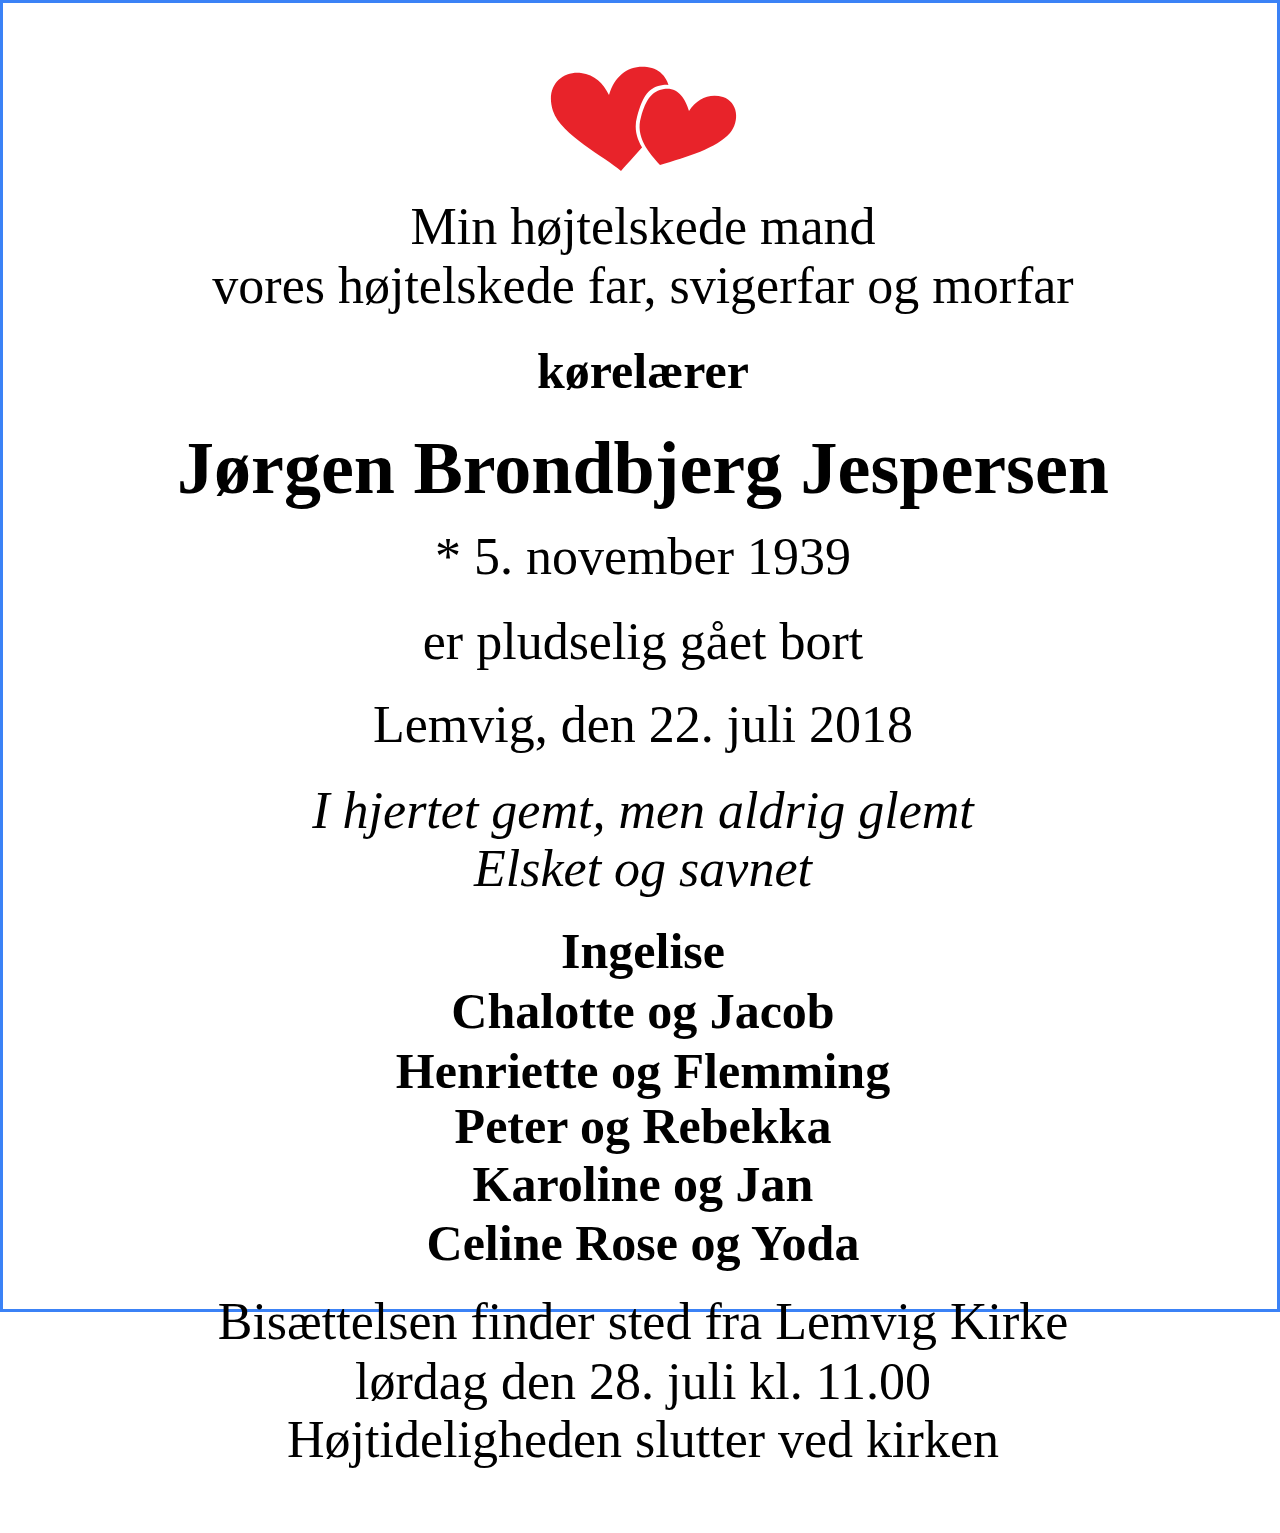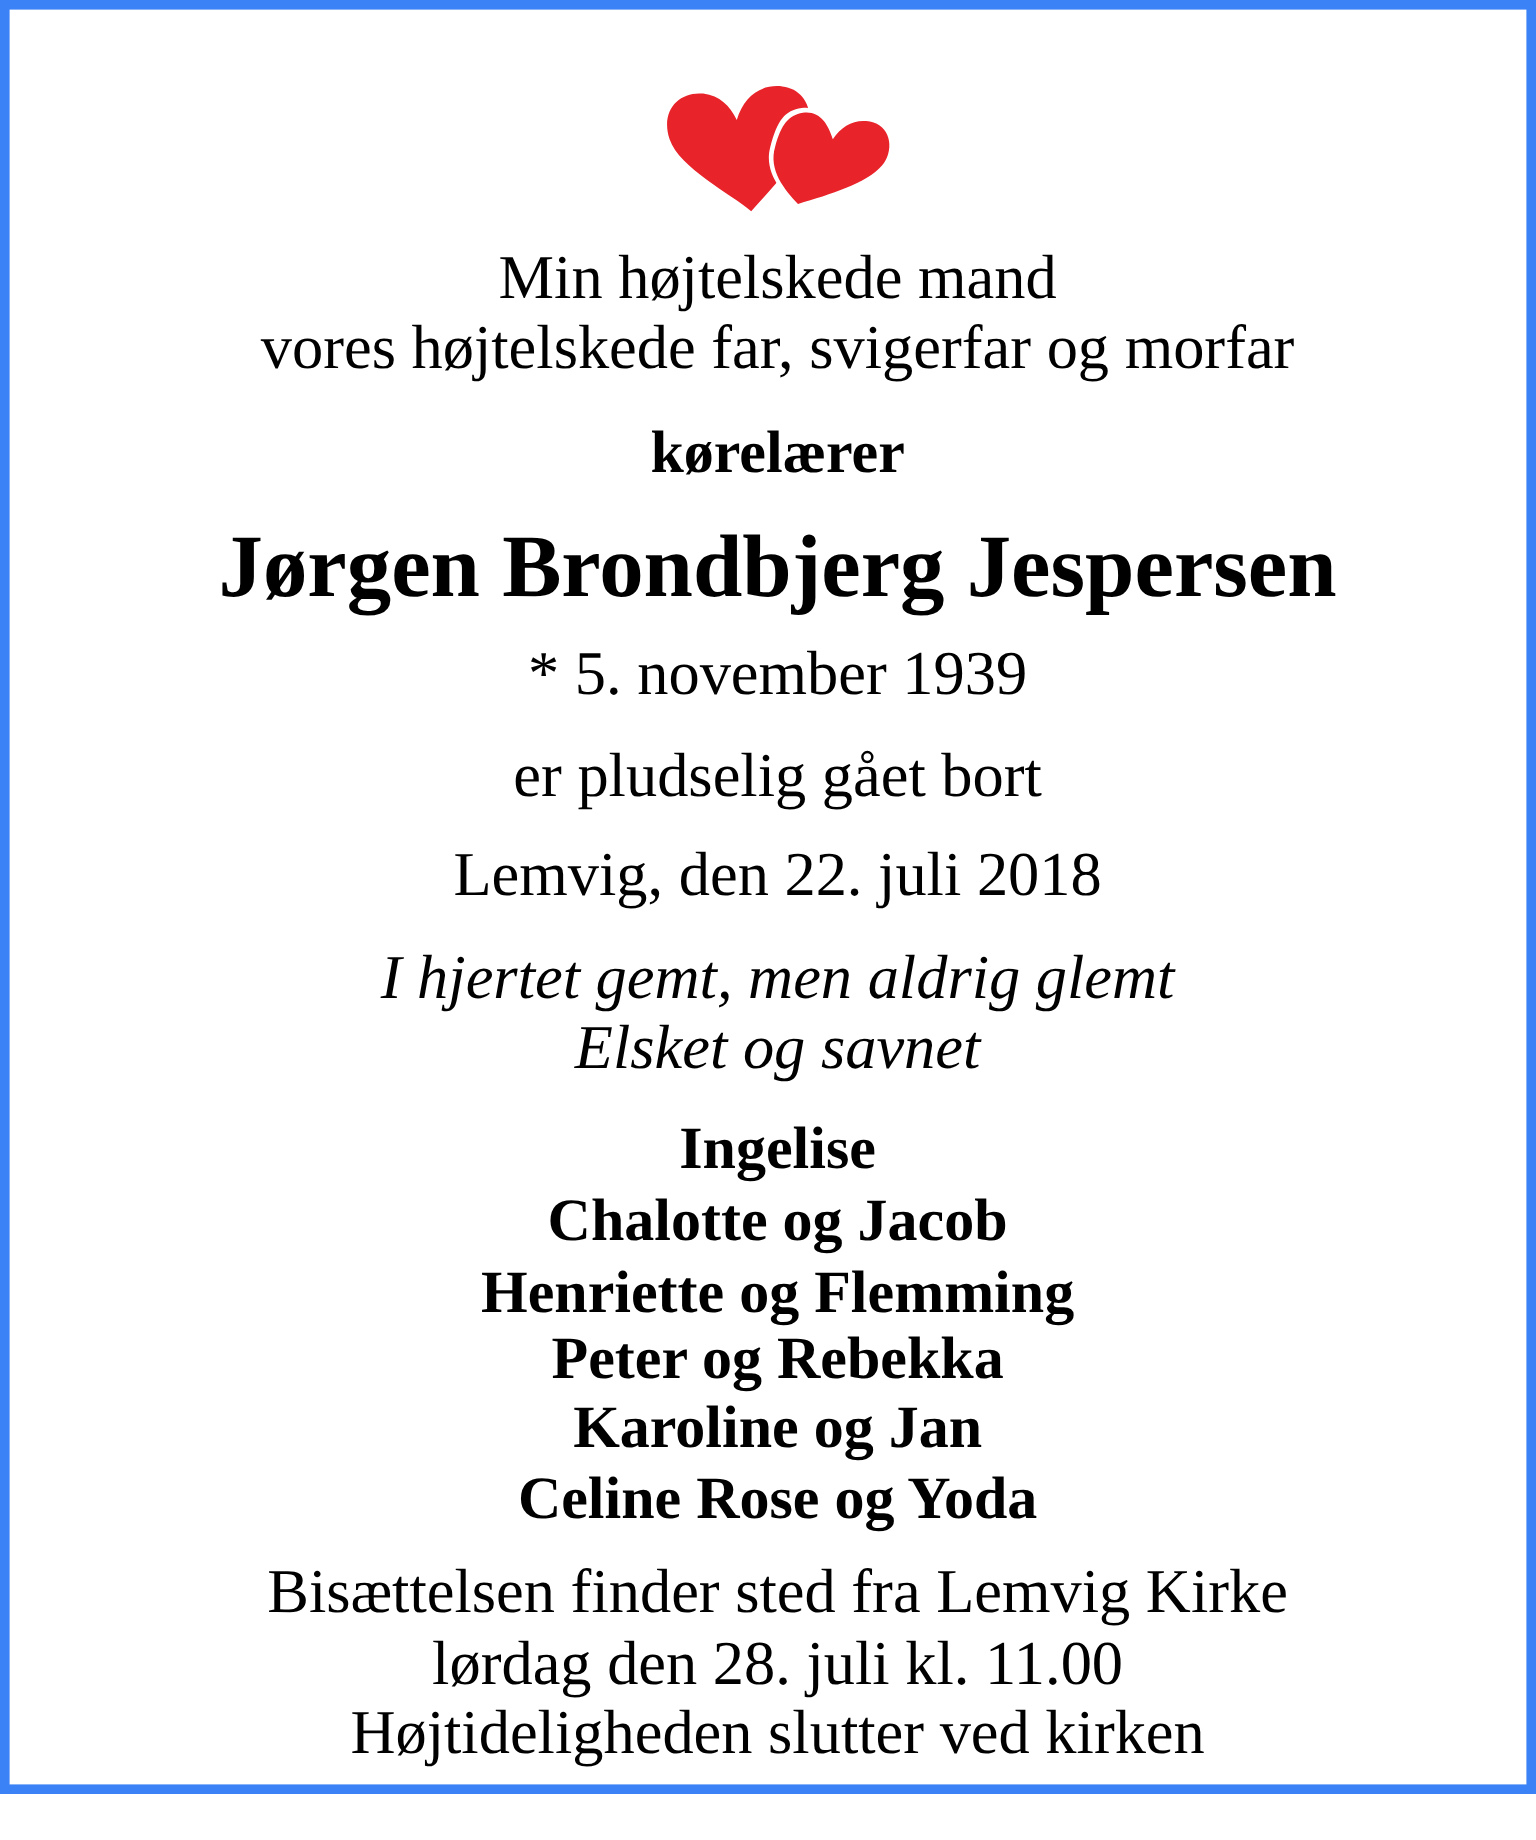--- a/index.html
+++ b/index.html
@@ -1,19 +1,19 @@
 <!DOCTYPE html>
 <html><head>
 <meta charset="utf-8">
 <style>
   html, body { margin: 0; padding: 0; background: #ffffff; }
   body { width: 1280px; height: 1533px; position: relative; overflow: hidden; }
   .frame {
-    position: absolute; left: 0; top: 0; width: 1280px; height: 1495px;
-    box-sizing: border-box; border: 8px solid #3b82f6; background: #ffffff;
+    position: absolute; left: 0; top: 0; width: 1280px; height: 1312px;
+    box-sizing: border-box; border: 3px solid #3b82f6; background: #ffffff;
   }
   .hearts { position: absolute; left: 544px; top: 62px; width: 196px; height: 108px; }
   .line {
     position: absolute; left: 0; width: 1280px; text-align: center;
     font-family: "Liberation Serif", "DejaVu Serif", serif;
     color: #000000; white-space: nowrap; line-height: 1; margin: 0;
   }
   .reg { font-size: 52px; font-weight: normal; }
   .ital { font-size: 52px; font-style: italic; }
   .bold { font-size: 50px; font-weight: bold; }

